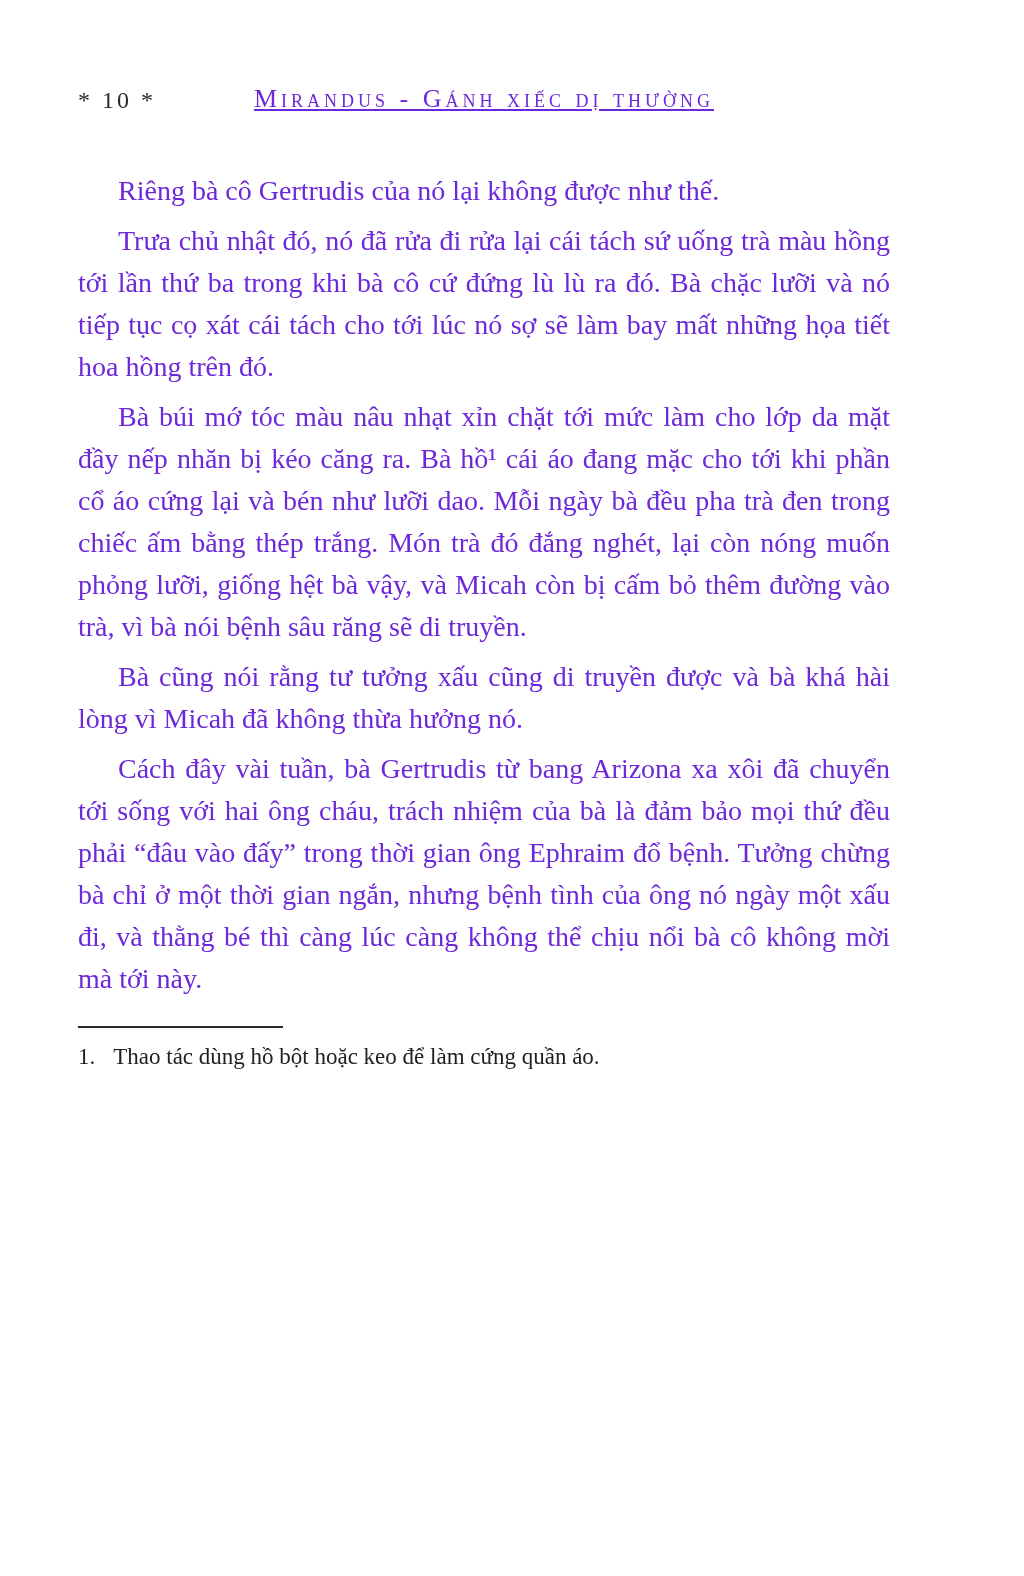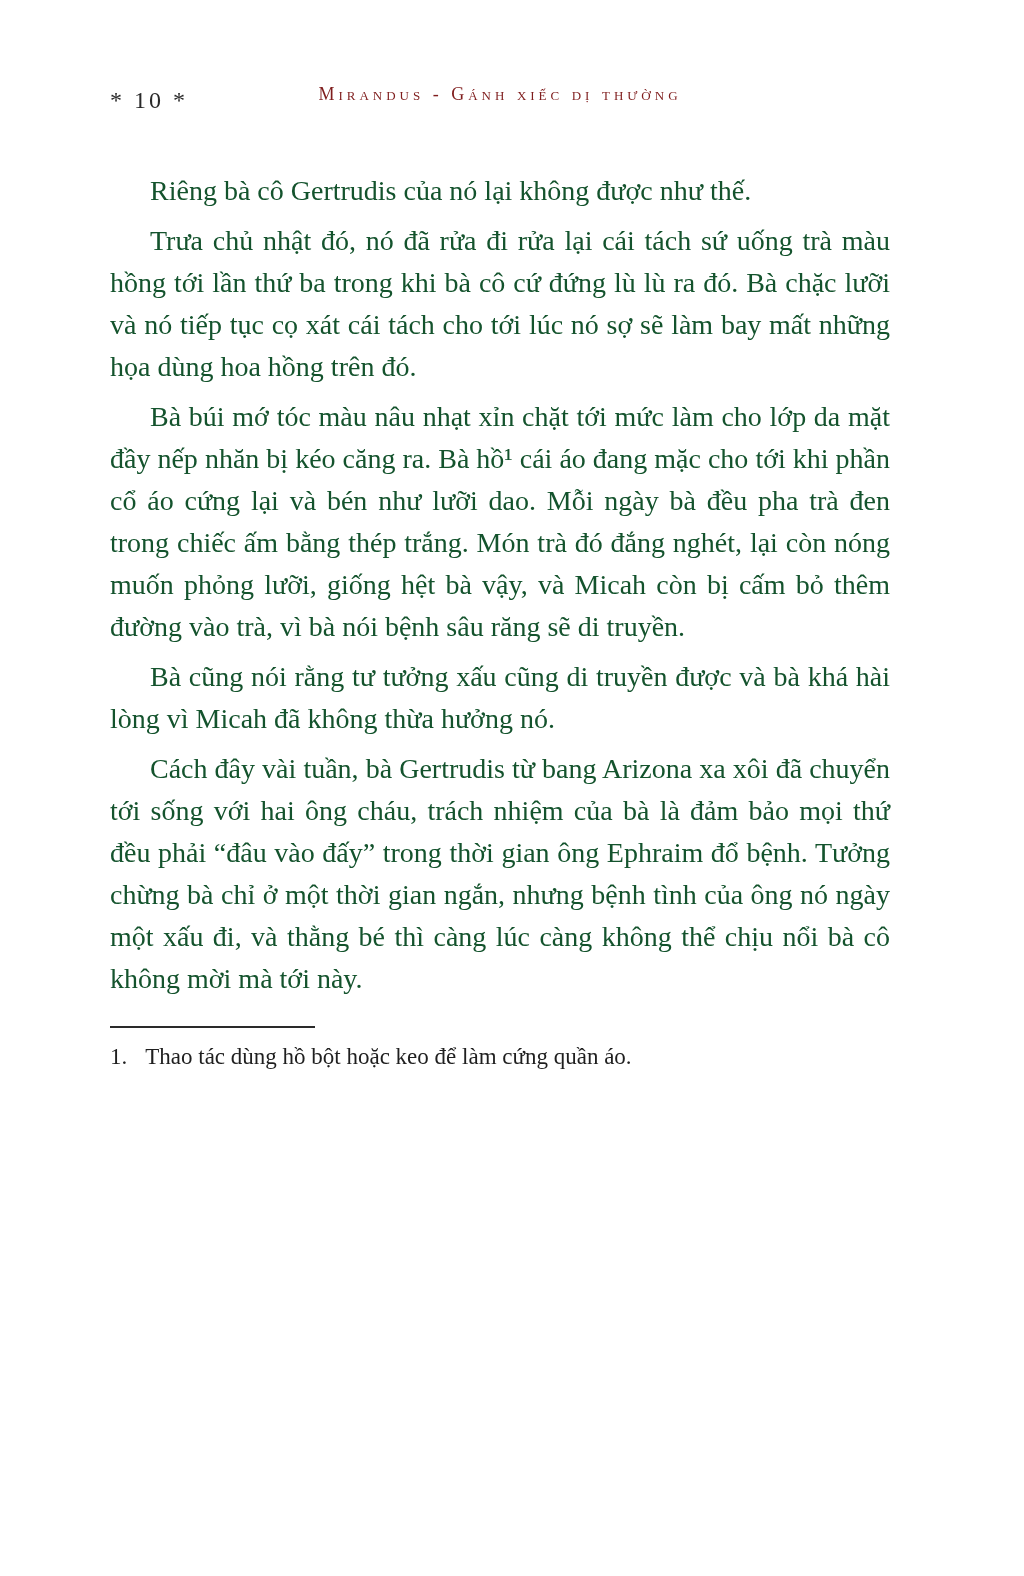--- a/index.html
+++ b/index.html
@@ -9,54 +9,55 @@
   }
   body {
     width: 1024px;
     height: 1576px;
     overflow: hidden;
   }
   .page {
     box-sizing: border-box;
     width: 1024px;
     height: 1576px;
-    padding: 84px 134px 0 110px;
+    padding: 84px 134px 0 78px;
     background: #ffffff;
     color: #1f1f1f;
     font-family: "Liberation Serif", serif;
   }
   .page-header {
     position: relative;
     height: 38px;
     margin-bottom: 48px;
     text-align: center;
   }
   .page-number {
     position: absolute;
     left: 0;
     top: 3px;
     font-size: 24px;
     letter-spacing: 3px;
     color: #2a2a2a;
     white-space: nowrap;
   }
   .book-title {
-    font-size: 18px;
+    font-size: 26px;
     font-variant: small-caps;
     letter-spacing: 4px;
-    color: #7f1d1d;
+    color: #6d28d9;
     white-space: nowrap;
+    text-decoration: underline;
   }
   .page-body p {
     margin: 0 0 8px 0;
     font-size: 28px;
     line-height: 1.5;
     text-align: justify;
     text-indent: 40px;
-    color: #14532d;
+    color: #6d28d9;
   }
   .footnote-rule {
     width: 205px;
     border: none;
     border-top: 2px solid #2a2a2a;
     margin: 26px 0 12px 0;
   }
   .footnote {
     display: flex;
     align-items: baseline;
@@ -75,21 +76,21 @@
 <div class="page">
 
   <header class="page-header">
     <span class="page-number">* 10 *</span>
     <span class="book-title">Mirandus - Gánh xiếc dị thường</span>
   </header>
 
   <main class="page-body">
 
   <p>Riêng bà cô Gertrudis của nó lại không được như thế.</p>
-      <p>Trưa chủ nhật đó, nó đã rửa đi rửa lại cái tách sứ uống trà màu hồng tới lần thứ ba trong khi bà cô cứ đứng lù lù ra đó. Bà chặc lưỡi và nó tiếp tục cọ xát cái tách cho tới lúc nó sợ sẽ làm bay mất những họa dùng hoa hồng trên đó.</p>
+      <p>Trưa chủ nhật đó, nó đã rửa đi rửa lại cái tách sứ uống trà màu hồng tới lần thứ ba trong khi bà cô cứ đứng lù lù ra đó. Bà chặc lưỡi và nó tiếp tục cọ xát cái tách cho tới lúc nó sợ sẽ làm bay mất những họa tiết hoa hồng trên đó.</p>
       <p>Bà búi mớ tóc màu nâu nhạt xỉn chặt tới mức làm cho lớp da mặt đầy nếp nhăn bị kéo căng ra. Bà hồ¹ cái áo đang mặc cho tới khi phần cổ áo cứng lại và bén như lưỡi dao. Mỗi ngày bà đều pha trà đen trong chiếc ấm bằng thép trắng. Món trà đó đắng nghét, lại còn nóng muốn phỏng lưỡi, giống hệt bà vậy, và Micah còn bị cấm bỏ thêm đường vào trà, vì bà nói bệnh sâu răng sẽ di truyền.</p>
       <p>Bà cũng nói rằng tư tưởng xấu cũng di truyền được và bà khá hài lòng vì Micah đã không thừa hưởng nó.</p>
       <p>Cách đây vài tuần, bà Gertrudis từ bang Arizona xa xôi đã chuyển tới sống với hai ông cháu, trách nhiệm của bà là đảm bảo mọi thứ đều phải “đâu vào đấy” trong thời gian ông Ephraim đổ bệnh. Tưởng chừng bà chỉ ở một thời gian ngắn, nhưng bệnh tình của ông nó ngày một xấu đi, và thằng bé thì càng lúc càng không thể chịu nổi bà cô không mời mà tới này.</p>
     </main>
 
   <footer class="footnote-area">
     <hr class="footnote-rule">
     <div class="footnote">
       <span class="footnote-number">1.</span>
       <span class="footnote-text">Thao tác dùng hồ bột hoặc keo để làm cứng quần áo.</span>

